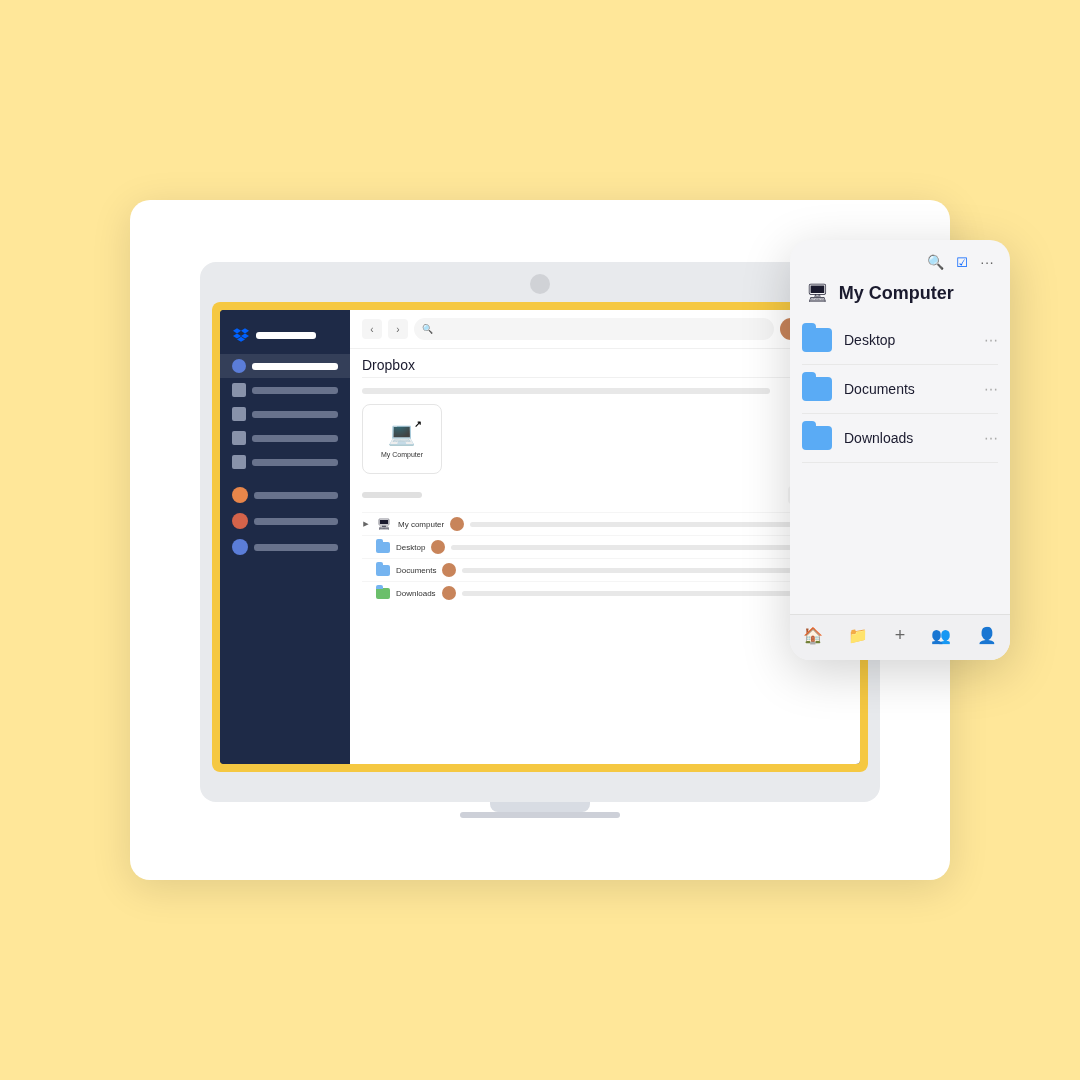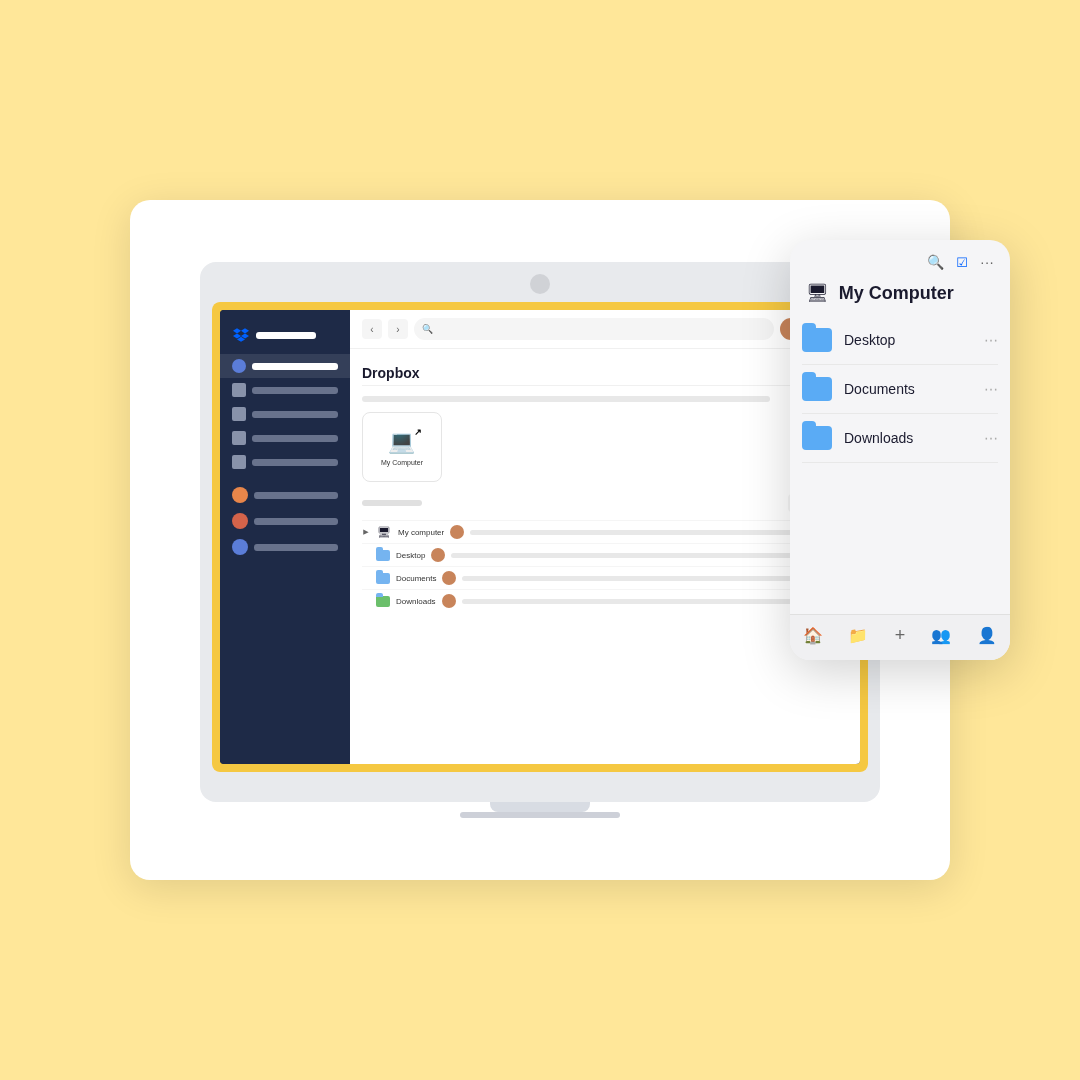--- a/index.html
+++ b/index.html
@@ -203,23 +203,22 @@
       border-radius: 4px;
       padding: 4px 8px;
       font-size: 9px;
       font-weight: 600;
       cursor: pointer;
     }
 
     .page-title {
       padding: 8px 12px 4px;
       font-size: 14px;
-      font-weight: 700;
+      font-weight: 400;
       color: #1a1a2e;
-      margin-top: 8px;
     }
 
     .divider-line {
       height: 1px;
       background: #f0f0f0;
       margin: 0 12px 6px;
     }
 
     .placeholder-bar {
       height: 6px;

